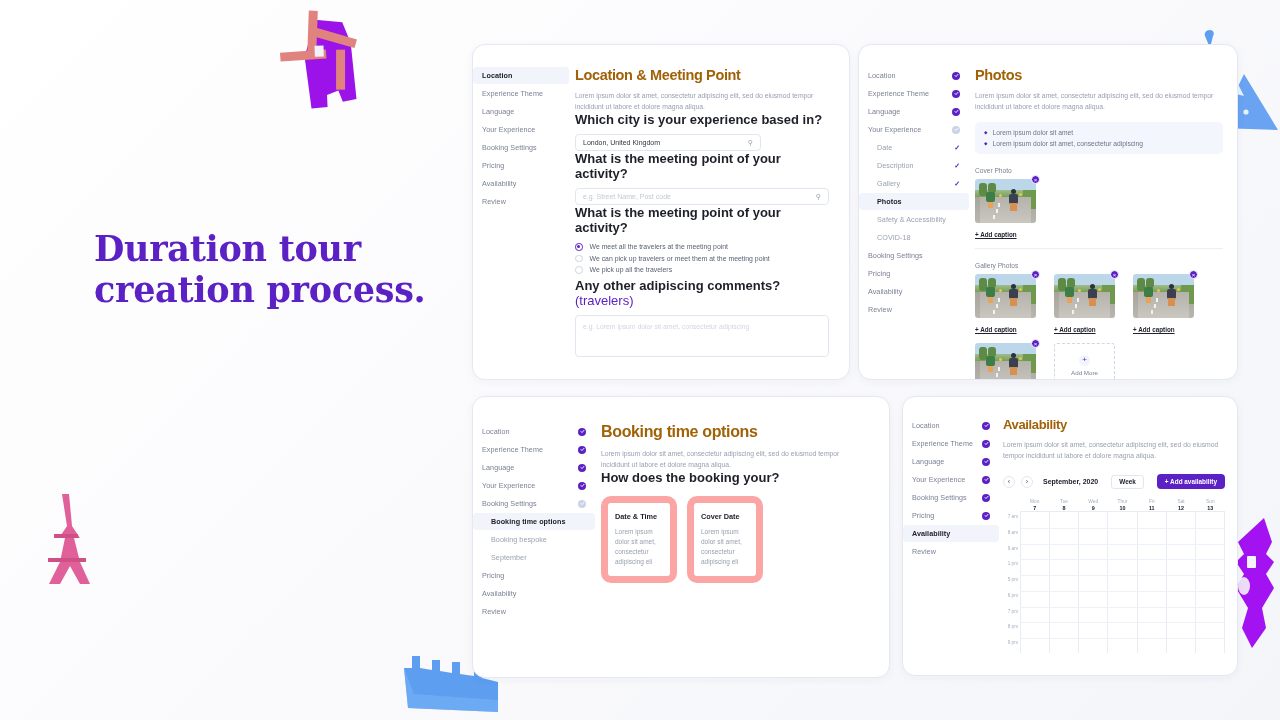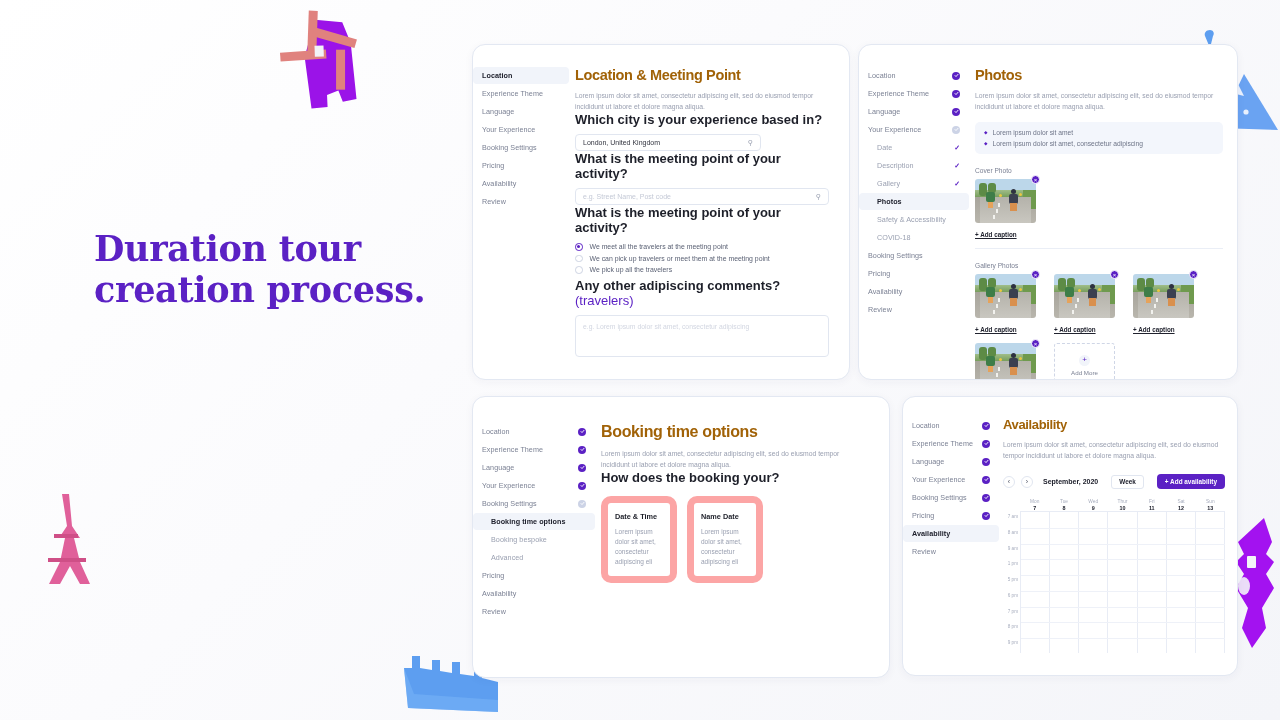--- a/index.html
+++ b/index.html
@@ -542,21 +542,21 @@
               </svg>
             </span>
           </div>
           <div class="nav-row active sub">
             <span class="lbl">Booking time options</span>
           </div>
           <div class="nav-row sub">
             <span class="lbl">Booking bespoke</span>
           </div>
           <div class="nav-row sub">
-            <span class="lbl">Advanced</span>
+            <span class="lbl">September</span>
           </div>
           <div class="nav-row">
             <span class="lbl">Pricing</span>
           </div>
           <div class="nav-row">
             <span class="lbl">Availability</span>
           </div>
           <div class="nav-row">
             <span class="lbl">Review</span>
           </div>
@@ -564,21 +564,21 @@
       <div class="body" style="padding-top:26px">
         <h2 style="font-size:16px">Booking time options</h2>
         <div class="lede">Lorem ipsum dolor sit amet, consectetur adipiscing elit, sed do eiusmod tempor incididunt ut labore et dolore magna aliqua.</div>
         <div class="q-label">How does the booking your?</div>
         <div class="tiles">
             <div class="tile">
               <div class="t">Date &amp; Time</div>
               <div class="d">Lorem ipsum dolor sit amet, consectetur adipiscing eli</div>
             </div>
             <div class="tile">
-              <div class="t">Name Date</div>
+              <div class="t">Cover Date</div>
               <div class="d">Lorem ipsum dolor sit amet, consectetur adipiscing eli</div>
             </div>
           </div>
       </div>
     </div>
   </div>
 
   <div class="card" id="card-avail">
     <div class="card-inner">
       <div class="nav" style="width:96px;padding-top:20px">

